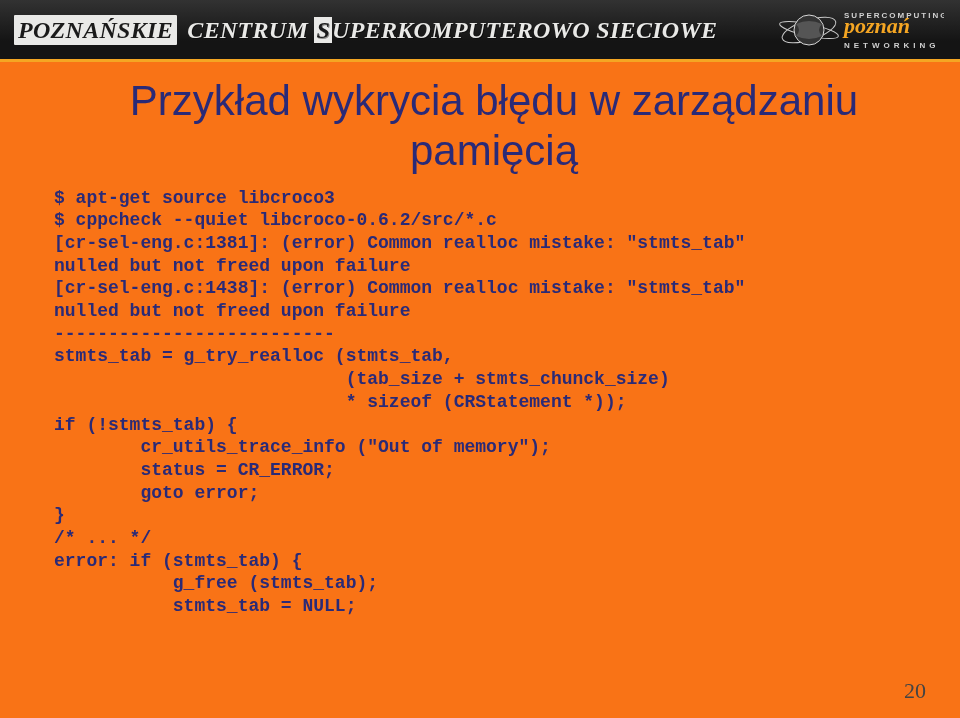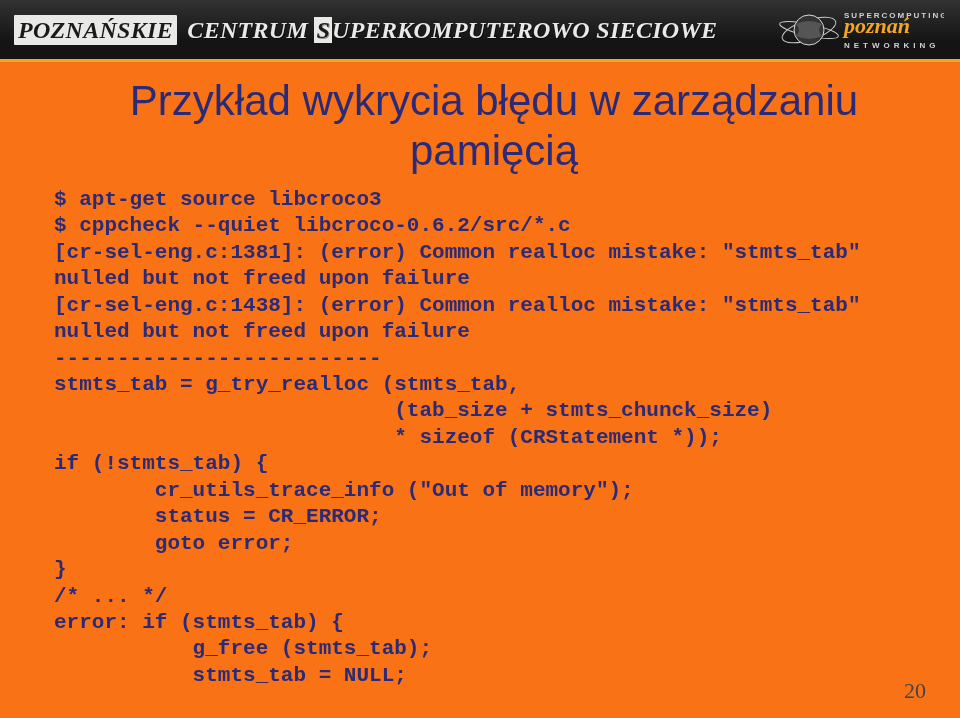--- a/index.html
+++ b/index.html
@@ -69,21 +69,21 @@
   .title {
     font-family: Arial, Helvetica, sans-serif;
     font-size: 42px;
     color: #2a2a77;
     text-align: center;
     line-height: 1.2;
     margin: 8px 0 10px;
   }
   .code {
     font-family: "Liberation Mono", "Courier New", monospace;
-    font-size: 21px;
+    font-size: 18px;
     line-height: 1.26;
     color: #2a2a77;
     white-space: pre;
     font-weight: 600;
   }
   .page-num {
     position: absolute;
     right: 34px;
     bottom: 14px;
     font-family: Liberation Serif, serif;

